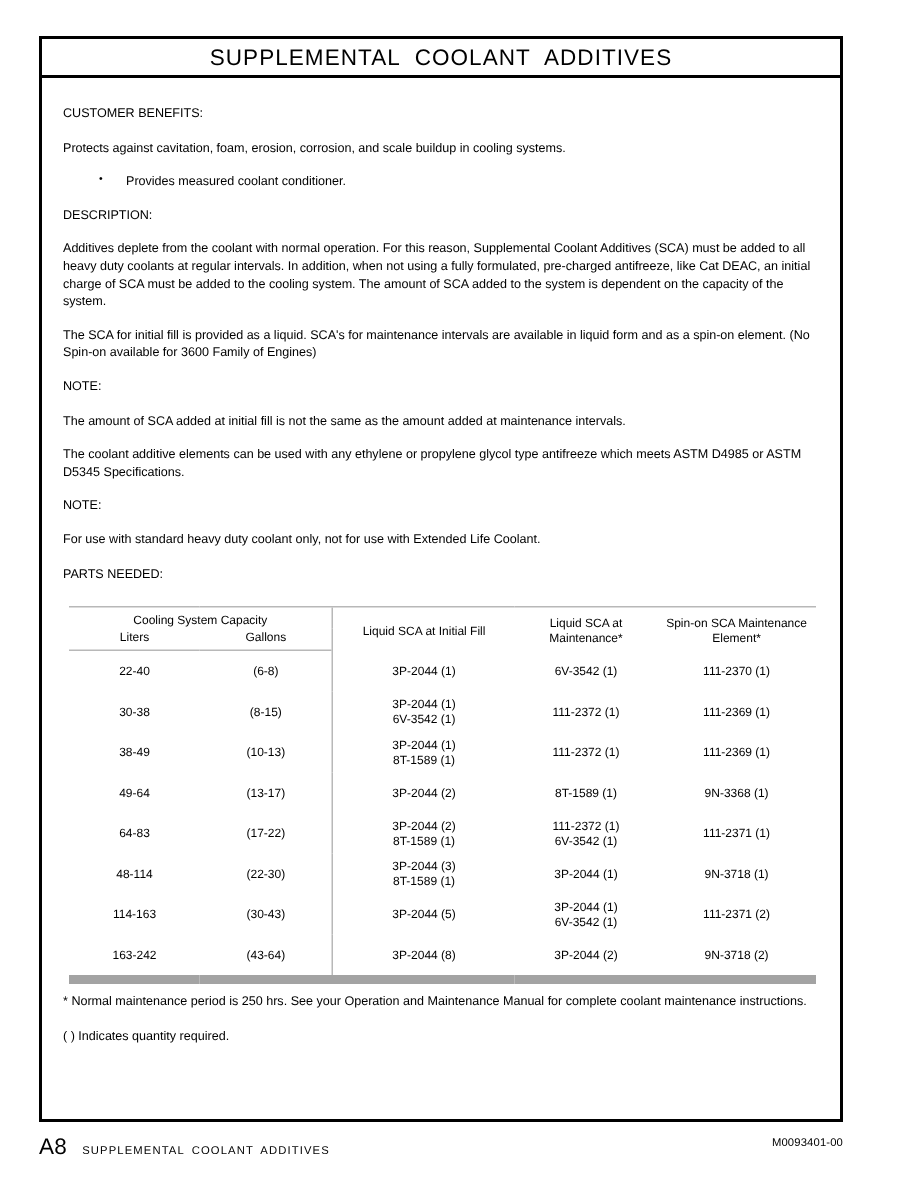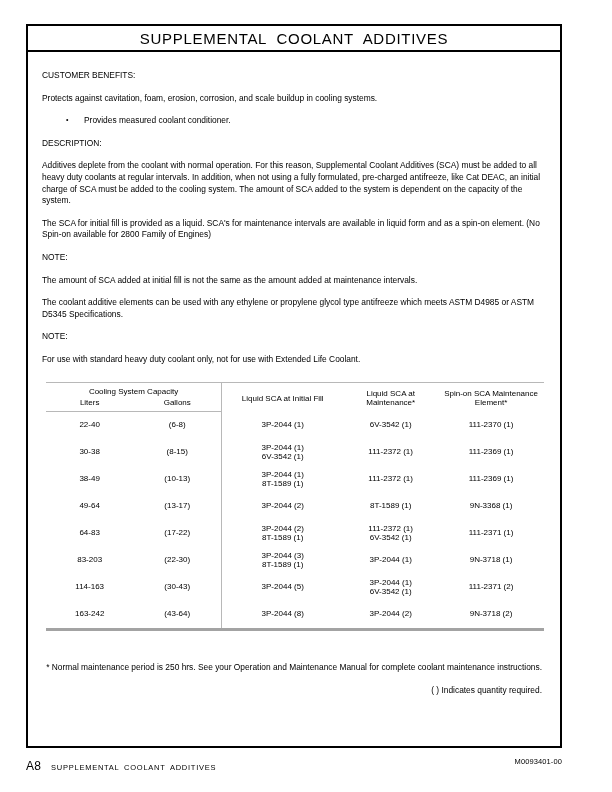--- a/index.html
+++ b/index.html
@@ -117,53 +117,52 @@
   .col-initial { width: 128px; }
   .col-maint { width: 98px; }
   .col-spin { width: 110px; }
 
   .parts-table tbody td {
     height: 27px;
     line-height: 9.5px;
     font-size: 8px;
   }
   .parts-table tbody tr:last-child td {
-    border-bottom: 3px solid #a3a3a3;
+    border-bottom: 6px solid #a3a3a3;
   }
   .cell-multi { line-height: 9.5px; white-space: pre-line; }
 
   .footnotes {
     position: absolute;
     left: 14px;
     top: 610px;
     width: 500px;
   }
   .footnotes p {
     font-size: 8.4px;
     line-height: 11.6px;
     margin: 0 0 11px 0;
-    text-align: right;
   }
 
   
   .page-footer {
     position: absolute;
     left: 26px;
     top: 756px;
     width: 536px;
     height: 14px;
   }
   .footer-left {
     position: absolute;
     left: 0;
     top: 0;
     white-space: nowrap;
   }
   .footer-page {
-    font-size: 12px;
+    font-size: 15px;
     letter-spacing: 0.2px;
   }
   .footer-section {
     font-size: 7.5px;
     letter-spacing: 0.75px;
     word-spacing: 2px;
     margin-left: 10px;
   }
   .footer-right {
     position: absolute;
@@ -190,29 +189,30 @@
 
       <p class="body">Protects against cavitation, foam, erosion, corrosion, and scale buildup in cooling systems.</p>
 
       <ul class="bullets">
         <li>Provides measured coolant conditioner.</li>
       </ul>
 
       <div class="heading">DESCRIPTION:</div>
 
       <p class="body">Additives deplete from the coolant with normal operation. For this reason, Supplemental Coolant Additives (SCA) must be added to all heavy duty coolants at regular intervals. In addition, when not using a fully formulated, pre-charged antifreeze, like Cat DEAC, an initial charge of SCA must be added to the cooling system. The amount of SCA added to the system is dependent on the capacity of the system.</p>
-      <p class="body">The SCA for initial fill is provided as a liquid. SCA's for maintenance intervals are available in liquid form and as a spin-on element. (No Spin-on available for 2800 Family of Engines)</p>
+      <p class="body">The SCA for initial fill is provided as a liquid. SCA's for maintenance intervals are available in liquid form and as a spin-on element. (No Spin-on available for 3600 Family of Engines)</p>
 
       <div class="heading">NOTE:</div>
       <p class="body">The amount of SCA added at initial fill is not the same as the amount added at maintenance intervals.</p>
       <p class="body">The coolant additive elements can be used with any ethylene or propylene glycol type antifreeze which meets ASTM D4985 or ASTM D5345 Specifications.</p>
 
       <div class="heading">NOTE:</div>
       <p class="body">For use with standard heavy duty coolant only, not for use with Extended Life Coolant.</p>
 
+      <div class="heading">PARTS NEEDED:</div>
 
       <table class="parts-table">
         <thead>
           <tr class="thead-top">
             <td colspan="2">Cooling System Capacity</td>
             <td class="vline-l col-initial" rowspan="2">Liquid SCA at Initial Fill</td>
             <td class="col-maint cell-multi" rowspan="2">Liquid SCA at
 Maintenance*</td>
             <td class="col-spin cell-multi" rowspan="2">Spin-on SCA Maintenance
 Element*</td>
@@ -256,21 +256,21 @@
             <tr>
               <td class="col-liters cell-multi">64-83</td>
               <td class="col-gallons cell-multi">(17-22)</td>
               <td class="vline-l col-initial cell-multi">3P-2044 (2)
 8T-1589 (1)</td>
               <td class="col-maint cell-multi">111-2372 (1)
 6V-3542 (1)</td>
               <td class="col-spin cell-multi">111-2371 (1)</td>
             </tr>
             <tr>
-              <td class="col-liters cell-multi">83-203</td>
+              <td class="col-liters cell-multi">48-114</td>
               <td class="col-gallons cell-multi">(22-30)</td>
               <td class="vline-l col-initial cell-multi">3P-2044 (3)
 8T-1589 (1)</td>
               <td class="col-maint cell-multi">3P-2044 (1)</td>
               <td class="col-spin cell-multi">9N-3718 (1)</td>
             </tr>
             <tr>
               <td class="col-liters cell-multi">114-163</td>
               <td class="col-gallons cell-multi">(30-43)</td>
               <td class="vline-l col-initial cell-multi">3P-2044 (5)</td>

